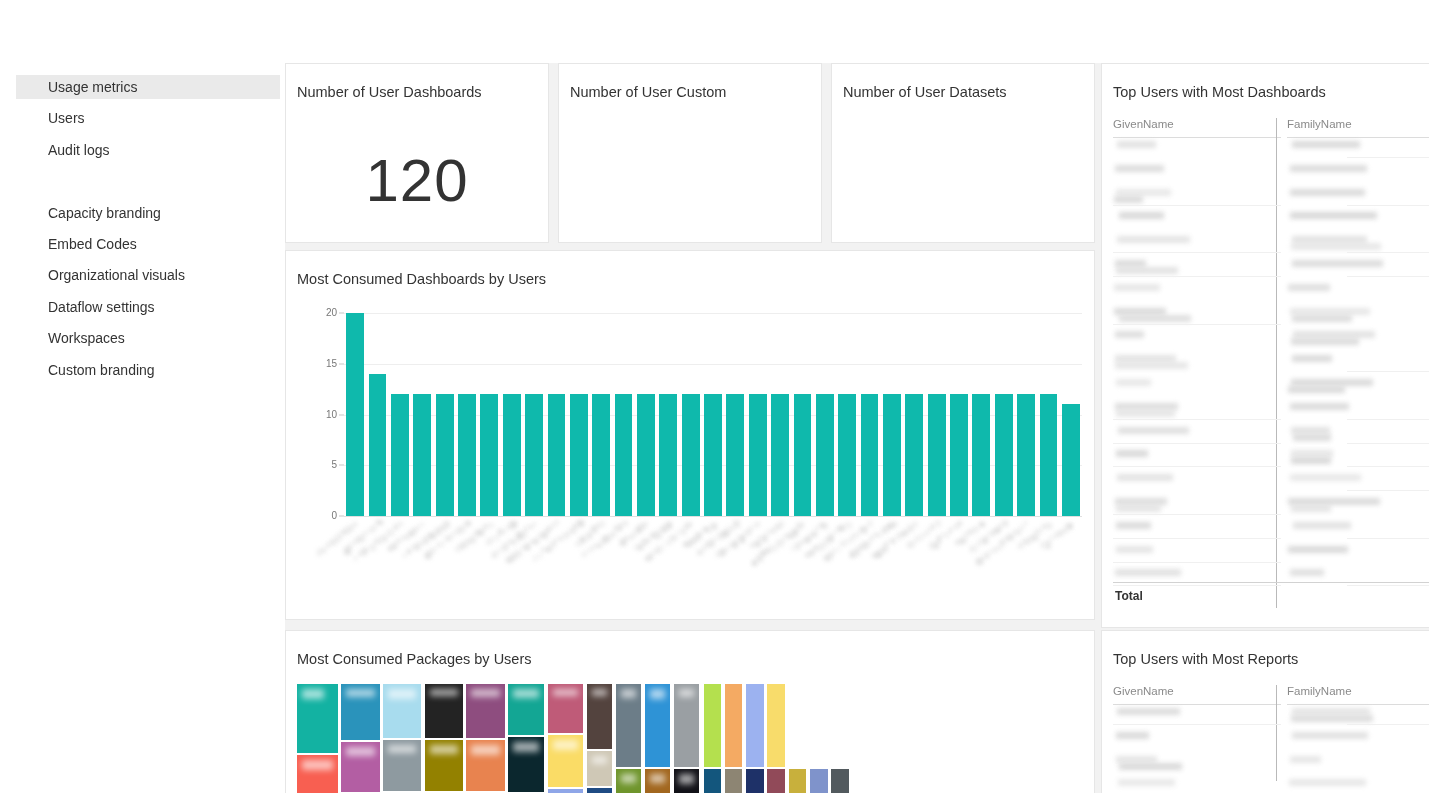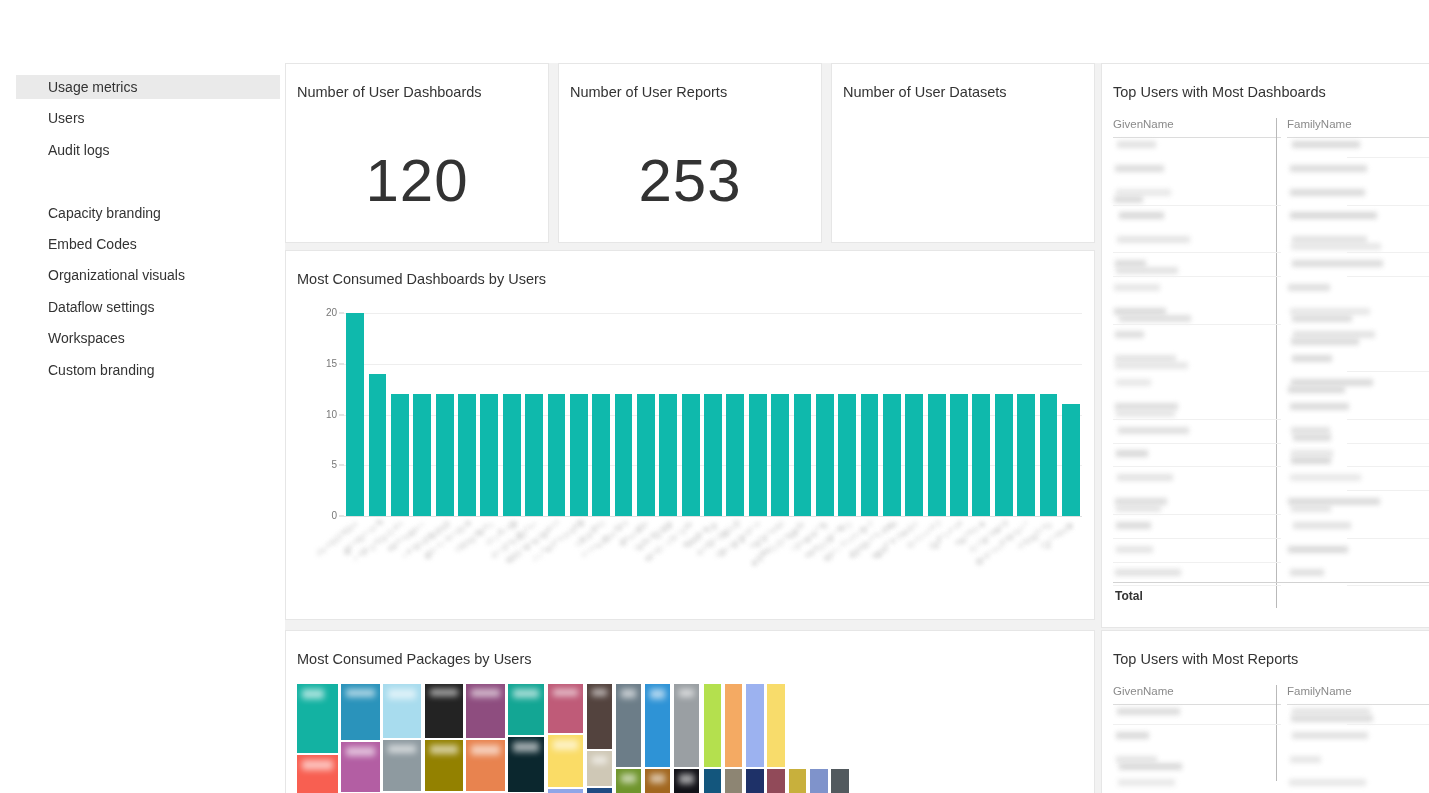--- a/index.html
+++ b/index.html
@@ -150,22 +150,21 @@
     </nav>
 
   <div class="canvas">
 
     <div id="kpi-host">
         <div class="tile" style="left: 0px; top: 0px; width: 264px; height: 180px;">
           <div class="tile-title">Number of User Dashboards</div>
           <div class="kpi-value">120</div>
         </div>
         <div class="tile" style="left: 273px; top: 0px; width: 264px; height: 180px;">
-          <div class="tile-title">Number of User Reports</div>
-          <div class="kpi-value">253</div>
+          <div class="tile-title">Number of User Custom</div>
         </div>
         <div class="tile" style="left: 546px; top: 0px; width: 264px; height: 180px;">
           <div class="tile-title">Number of User Datasets</div>
         </div>
       </div>
 
     <div class="tile" style="left:0px; top:187px; width:810px; height:370px;">
       <div class="tile-title">Most Consumed Dashboards by Users</div>
       <div class="chart-plot" id="bar-plot" style="left:58px; top:62px; width:738px; height:203px;">
           <div class="y-tickmark" style="top: 203px;"></div>

